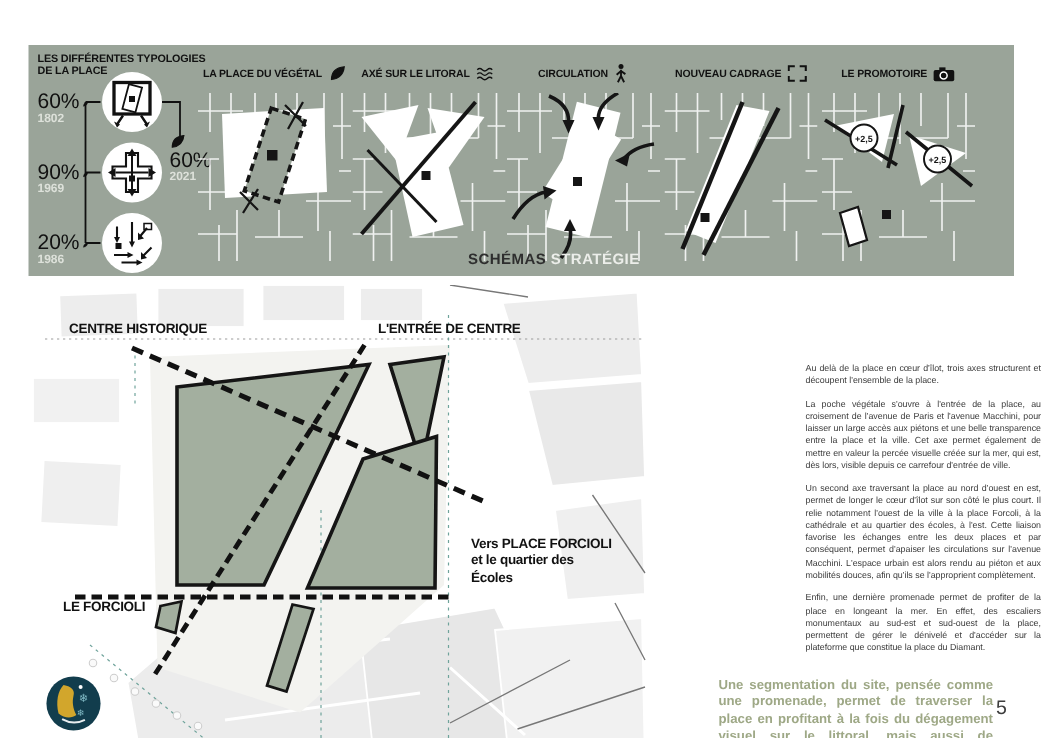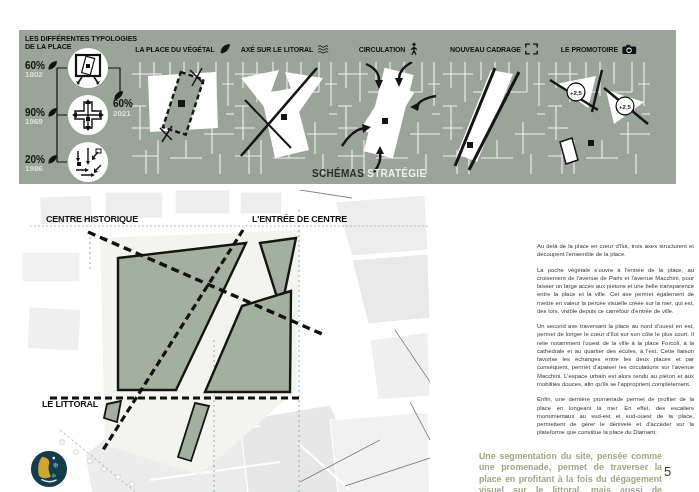--- a/index.html
+++ b/index.html
@@ -5,21 +5,21 @@
   html,body{margin:0;padding:0;}
   .page{position:relative;width:699px;height:492px;background:#ffffff;overflow:hidden;
         font-family:"Liberation Sans",sans-serif;color:#1a1a1a;margin-top:20px;}
 
   
   .banner{position:absolute;left:19px;top:10px;width:657px;height:154px;background:#9aa499;}
   .typo-heading{position:absolute;left:6px;top:5px;width:118px;font-size:7.2px;font-weight:bold;
                 line-height:1.15;letter-spacing:-0.1px;white-space:pre-line;color:#111;}
   .stat{position:absolute;left:6px;width:34px;line-height:1.05;}
   .stat .row{display:flex;align-items:flex-end;gap:2px;}
-  .stat-pct{font-size:10px;font-weight:bold;color:#111;}
+  .stat-pct{font-size:14px;font-weight:normal;color:#111;}
   .stat-year{font-size:8px;color:#dde1da;font-weight:bold;}
   .typo-circle{position:absolute;width:40px;height:40px;border-radius:50%;background:#fff;}
   .typo-connectors{position:absolute;left:0;top:0;}
   .result-stat{position:absolute;left:94px;top:58px;width:30px;line-height:1.05;}
   .result-stat .leafrow{text-align:left;height:11px;}
 
   .panel{position:absolute;top:12px;width:104px;height:140px;}
   .panel-title{display:flex;justify-content:center;align-items:center;gap:4px;height:14px;
                font-size:7px;font-weight:bold;letter-spacing:-0.1px;color:#111;white-space:nowrap;}
   .panel-map{position:absolute;left:1px;top:20px;}
@@ -293,21 +293,24 @@
 
     <g stroke="#111" fill="none">
       <path d="M88,42 L322,144" stroke-width="3.4" stroke-dasharray="8,5"></path>
       <path d="M243,40 L103,260" stroke-width="3.2" stroke-dasharray="7,4"></path>
       <path d="M50,208 L303,208" stroke-width="3.2" stroke-dasharray="7,4"></path>
     </g>
   </svg>
 
   <div class="plan-label" style="left:46px;top:194px;">CENTRE HISTORIQUE</div>
   <div class="plan-label" style="left:252px;top:194px;">L'ENTRÉE DE CENTRE</div>
-  <div class="plan-label" style="left:42px;top:379px;">LE LITTORAL</div>
+  <div class="plan-label" style="left:314px;top:337px;">Vers PLACE FORCIOLI
+et le quartier des
+Écoles</div>
+  <div class="plan-label" style="left:42px;top:379px;">LE FORCIOLI</div>
 
 
   <div class="body-col">
     <p>Au delà de la place en cœur d'îlot, trois axes structurent et découpent l'ensemble de la place.</p>
     <p>La poche végétale s'ouvre à l'entrée de la place, au croisement de l'avenue de Paris et l'avenue Macchini, pour laisser un large accès aux piétons et une belle transparence entre la place et la ville. Cet axe permet également de mettre en valeur la percée visuelle créée sur la mer, qui est, dès lors, visible depuis ce carrefour d'entrée de ville.</p>
     <p>Un second axe traversant la place au nord d'ouest en est, permet de longer le cœur d'îlot sur son côté le plus court. Il relie notamment l'ouest de la ville à la place Forcoli, à la cathédrale et au quartier des écoles, à l'est. Cette liaison favorise les échanges entre les deux places et par conséquent, permet d'apaiser les circulations sur l'avenue Macchini. L'espace urbain est alors rendu au piéton et aux mobilités douces, afin qu'ils se l'approprient complètement.</p>
     <p>Enfin, une dernière promenade permet de profiter de la place en longeant la mer. En effet, des escaliers monumentaux au sud-est et sud-ouest de la place, permettent de gérer le dénivelé et d'accéder sur la plateforme que constitue la place du Diamant.</p>
   </div>
 
   <div class="highlight">Une segmentation du site, pensée comme une promenade, permet de traverser la place en profitant à la fois du dégagement visuel sur le littoral, mais aussi de connexion franche et lisible pour relier les activités limitrophes.</div>

